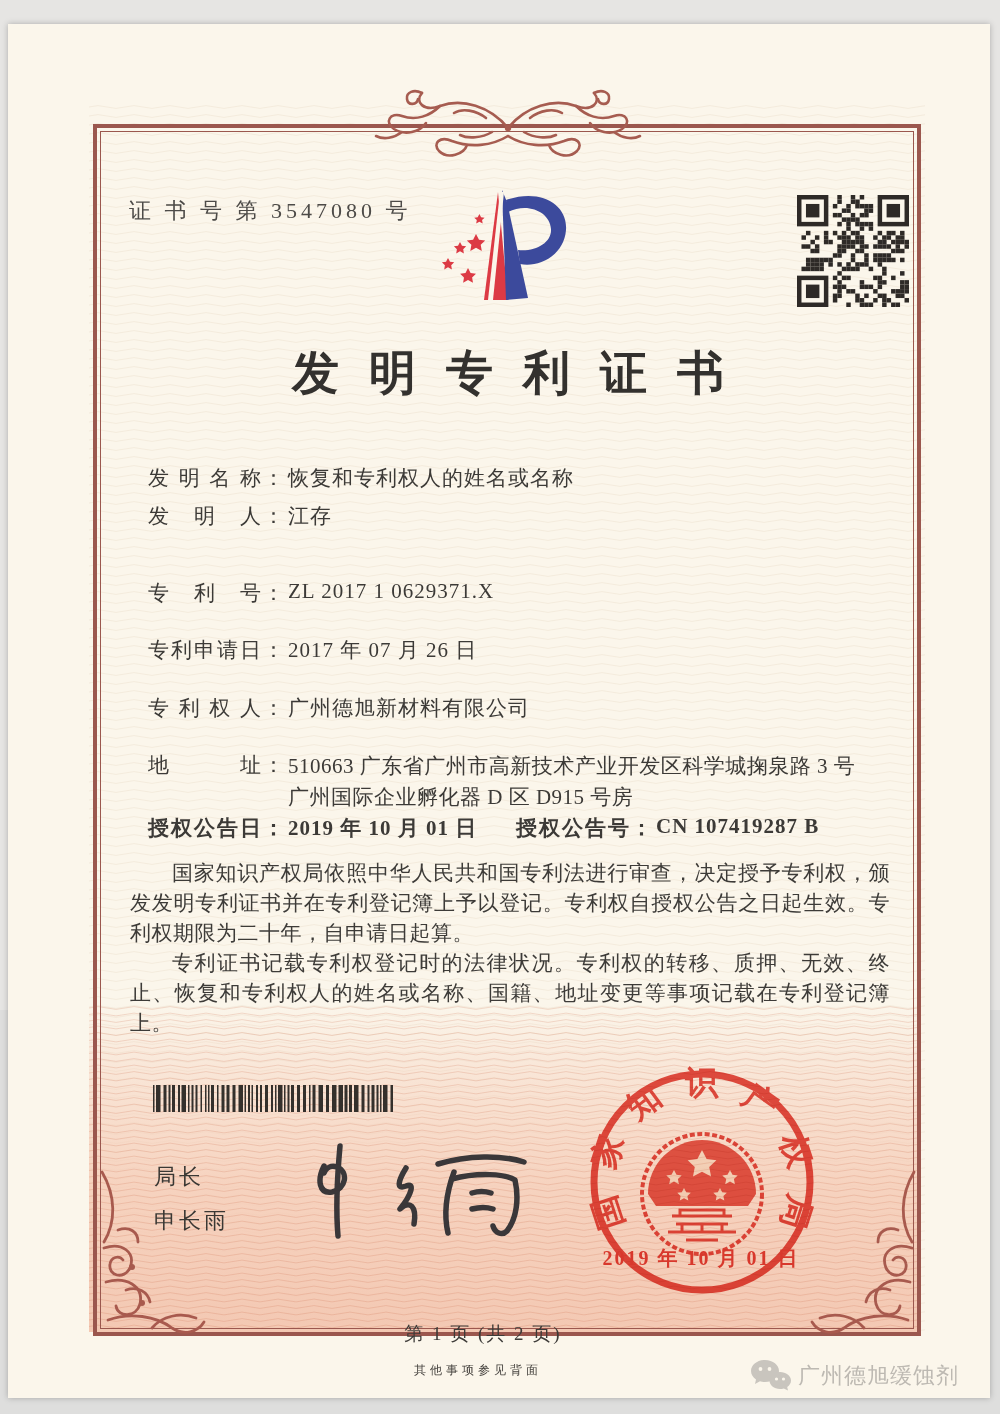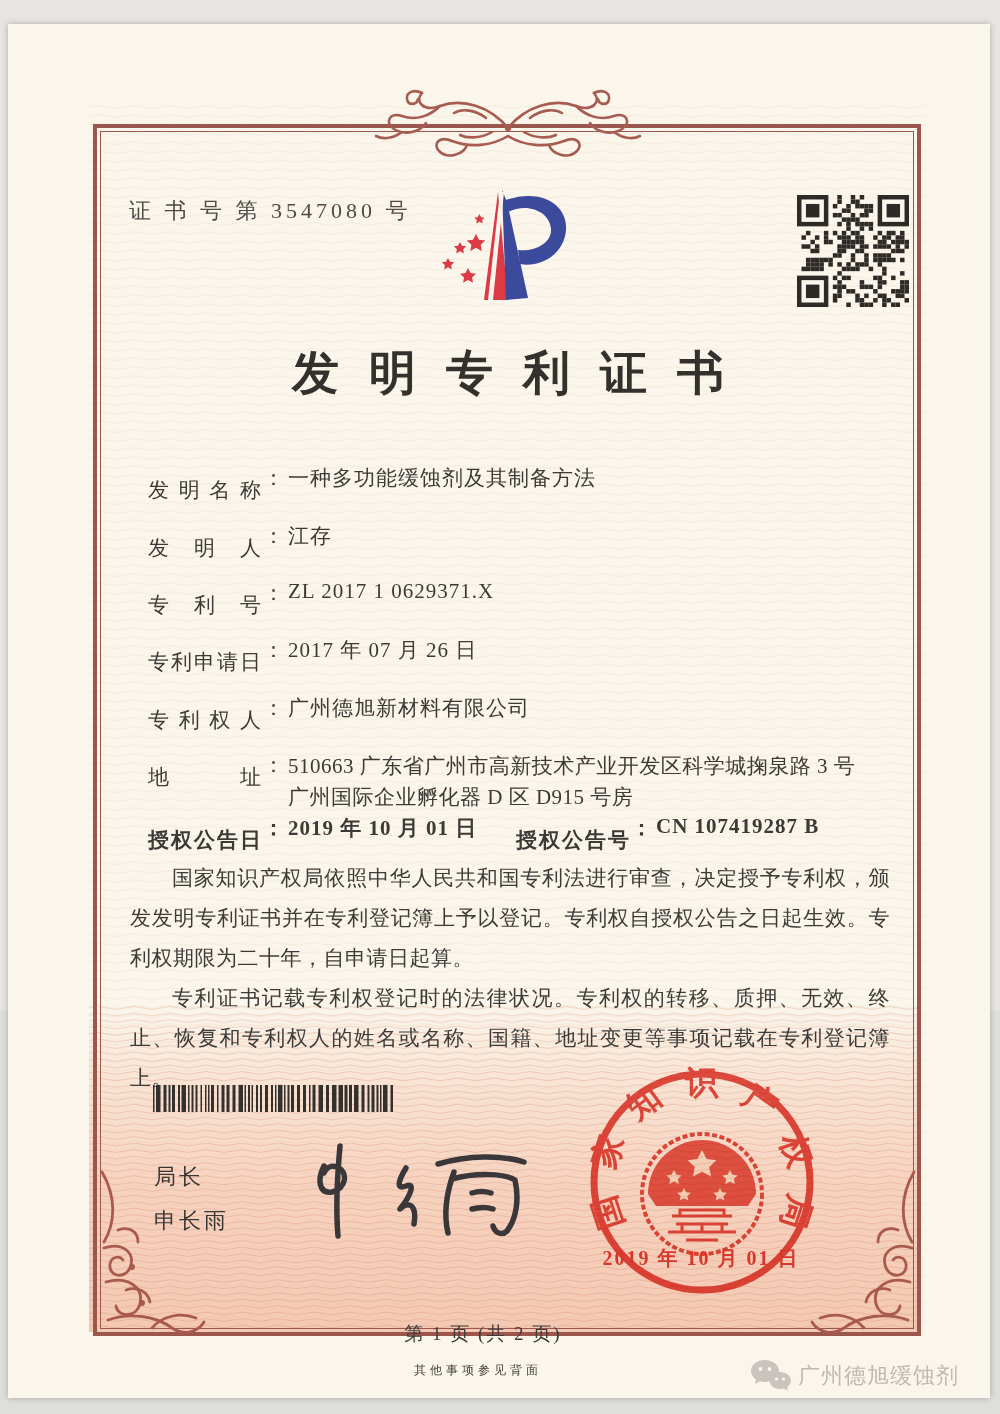--- a/index.html
+++ b/index.html
@@ -38,31 +38,30 @@
   .doc-title {
     position:absolute; left:0; top:318px; width:1000px; text-align:center;
     font-size:47px; font-weight:600; color:#33312e;
   }
   .doc-title span { letter-spacing:30px; margin-right:-30px; }
   .rows { position:absolute; left:140px; top:0; width:745px; font-size:21px; color:#3c3a37; }
   .row { position:absolute; left:0; white-space:nowrap; }
   .row .lbl {
     display:inline-block; width:113px; text-align:justify; text-align-last:justify;
     vertical-align:top;
-    margin-top:12px;
   }
   .row .col { display:inline-block; vertical-align:top; margin:0 4px 0 2px; }
   .row .val { display:inline-block; vertical-align:top; letter-spacing:1px; }
   .row.wrap { white-space:normal; }
   .row.wrap .val { width:568px; line-height:31px; letter-spacing:.5px; }
   .pair2 { position:absolute; left:368px; top:0; white-space:nowrap; }
   .pair2 .lbl { width:113px; }
   .paras {
     position:absolute; left:122px; top:834px; width:760px; font-size:21px;
-    color:#3d3b38; line-height:40px; text-align:justify;
+    color:#3d3b38; line-height:30px; text-align:justify;
   }
   .paras p { text-indent:2em; letter-spacing:.5px; }
   .barcode { position:absolute; left:145px; top:1061px; }
   .sig-labels { position:absolute; left:146px; top:1138px; font-size:22px; color:#3a3834; }
   .sig-labels div { margin-bottom:14px; letter-spacing:3px; }
   .sig-svg { position:absolute; left:280px; top:1112px; }
   .seal-svg { position:absolute; left:578px; top:1042px; opacity:.88; mix-blend-mode:multiply; }
   .seal-date {
     position:absolute; left:588px; top:1221px; width:210px; text-align:center;
     font-size:20px; color:#d8382c; letter-spacing:2px; font-weight:600;
@@ -362,23 +361,23 @@
         <rect x="4.48" y="85.12" width="22.400000000000002" height="22.400000000000002" fill="#fbf6eb"></rect>
         <rect x="8.96" y="89.60000000000001" width="13.440000000000001" height="13.440000000000001" fill="#2e2a27"></rect>
       </svg>
 
     <div class="doc-title">
       <span>发明专利证书</span>
     </div>
 
     <div class="rows">
       <div class="row" style="top:440px;">
-        <span class="lbl">发明名称</span><span class="col">：</span><span class="val">一种多功能缓蚀剂及其制备方法</span>
-      </div>
-      <div class="row" style="top:498px;">
+        <span class="lbl">发明名称</span><span class="col">：</span><span class="val">恢复和专利权人的姓名或名称</span>
+      </div>
+      <div class="row" style="top:478px;">
         <span class="lbl">发明人</span><span class="col">：</span><span class="val">江存</span>
       </div>
       <div class="row" style="top:555px;">
         <span class="lbl">专利号</span><span class="col">：</span><span class="val">ZL 2017 1 0629371.X</span>
       </div>
       <div class="row" style="top:612px;">
         <span class="lbl">专利申请日</span><span class="col">：</span><span class="val">2017 年 07 月 26 日</span>
       </div>
       <div class="row" style="top:670px;">
         <span class="lbl">专利权人</span><span class="col">：</span><span class="val">广州德旭新材料有限公司</span>

